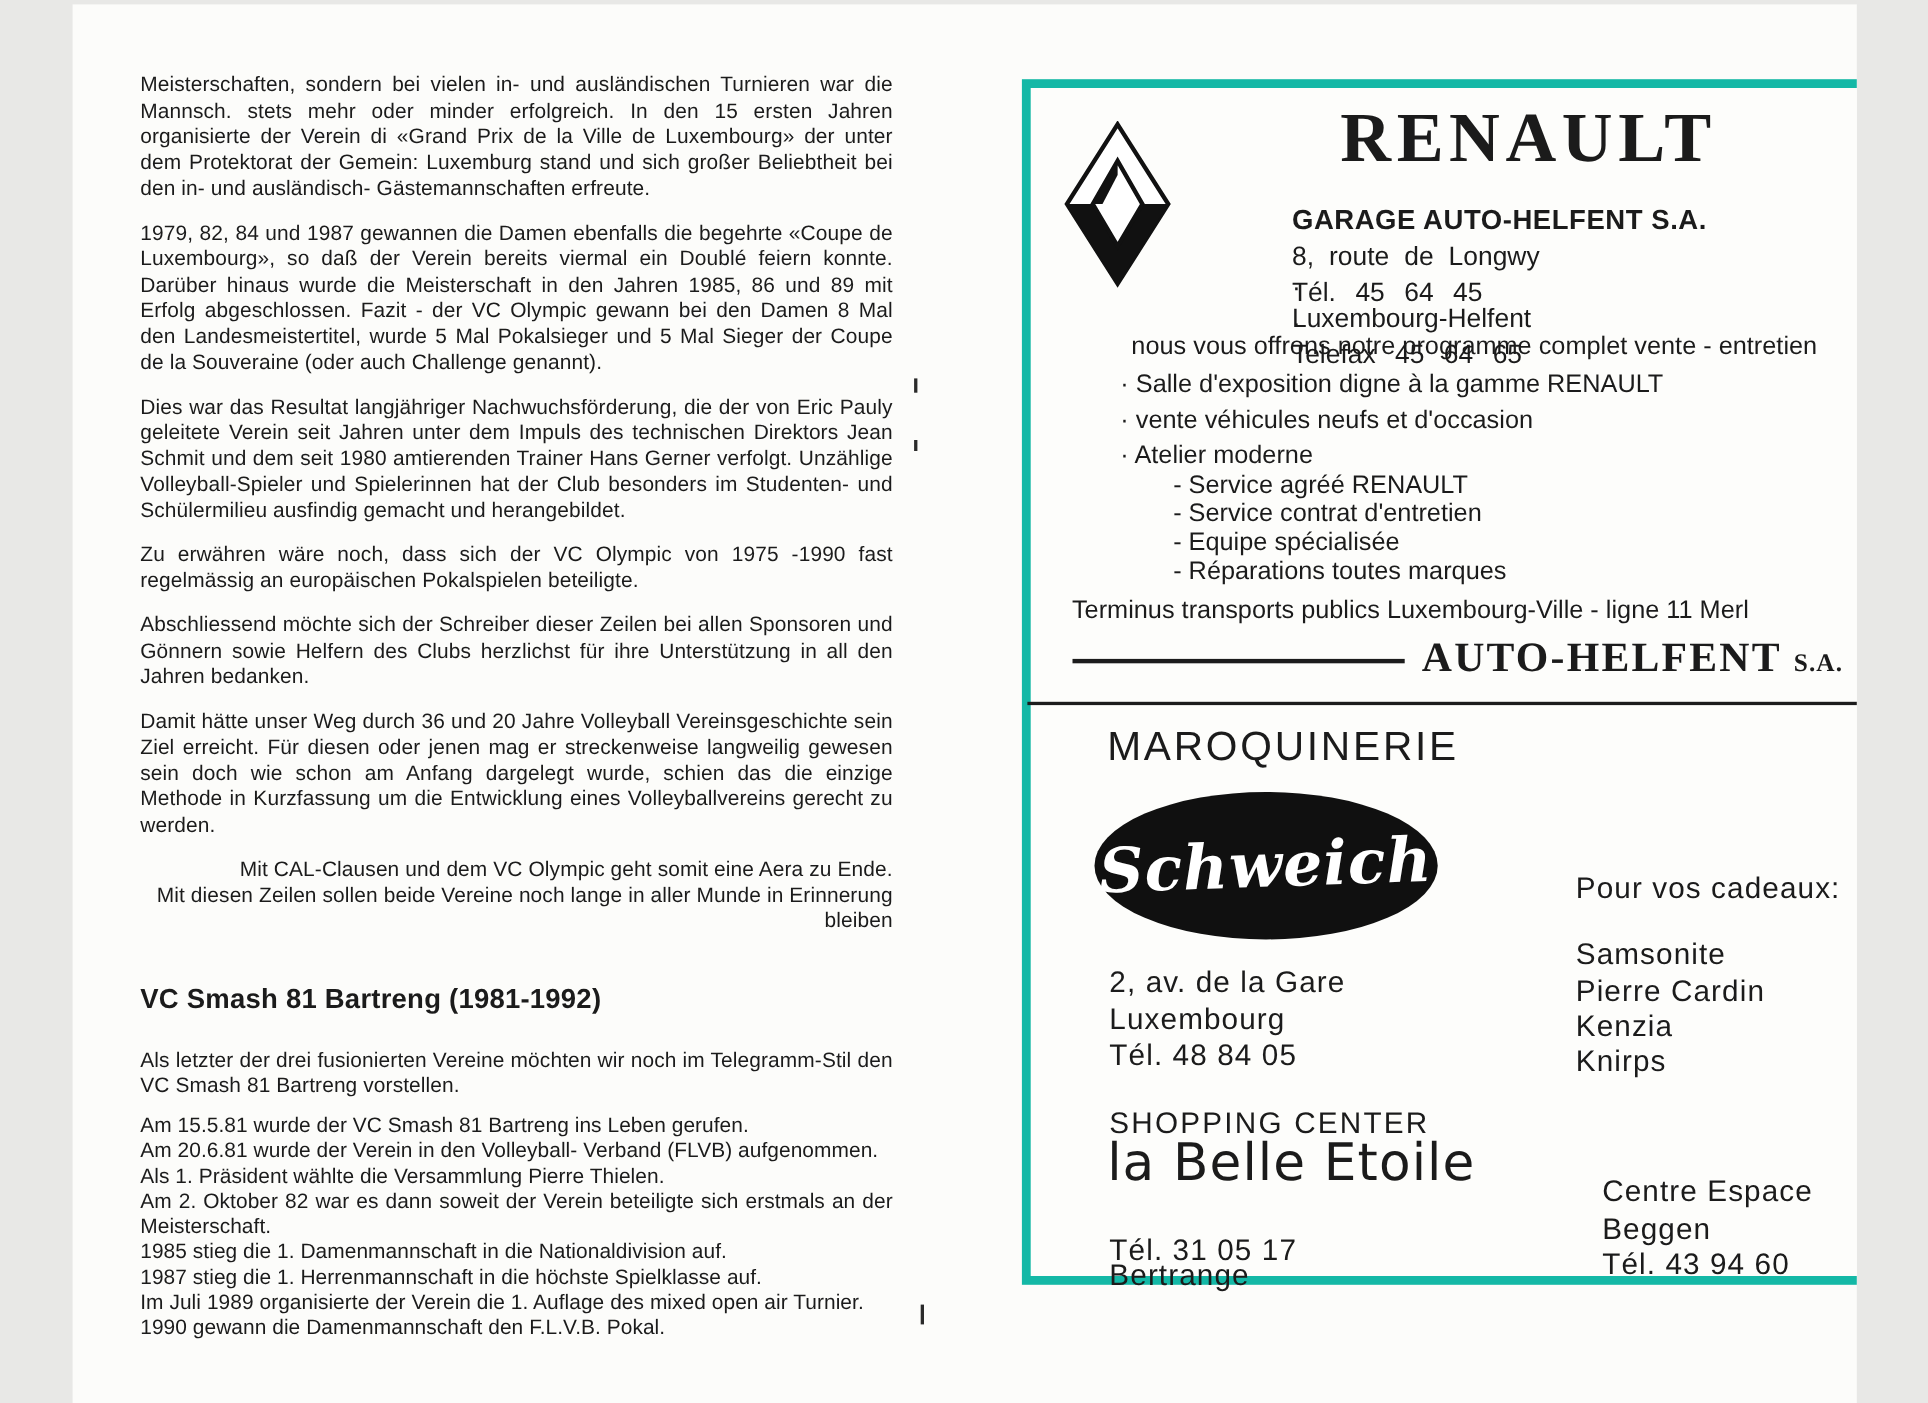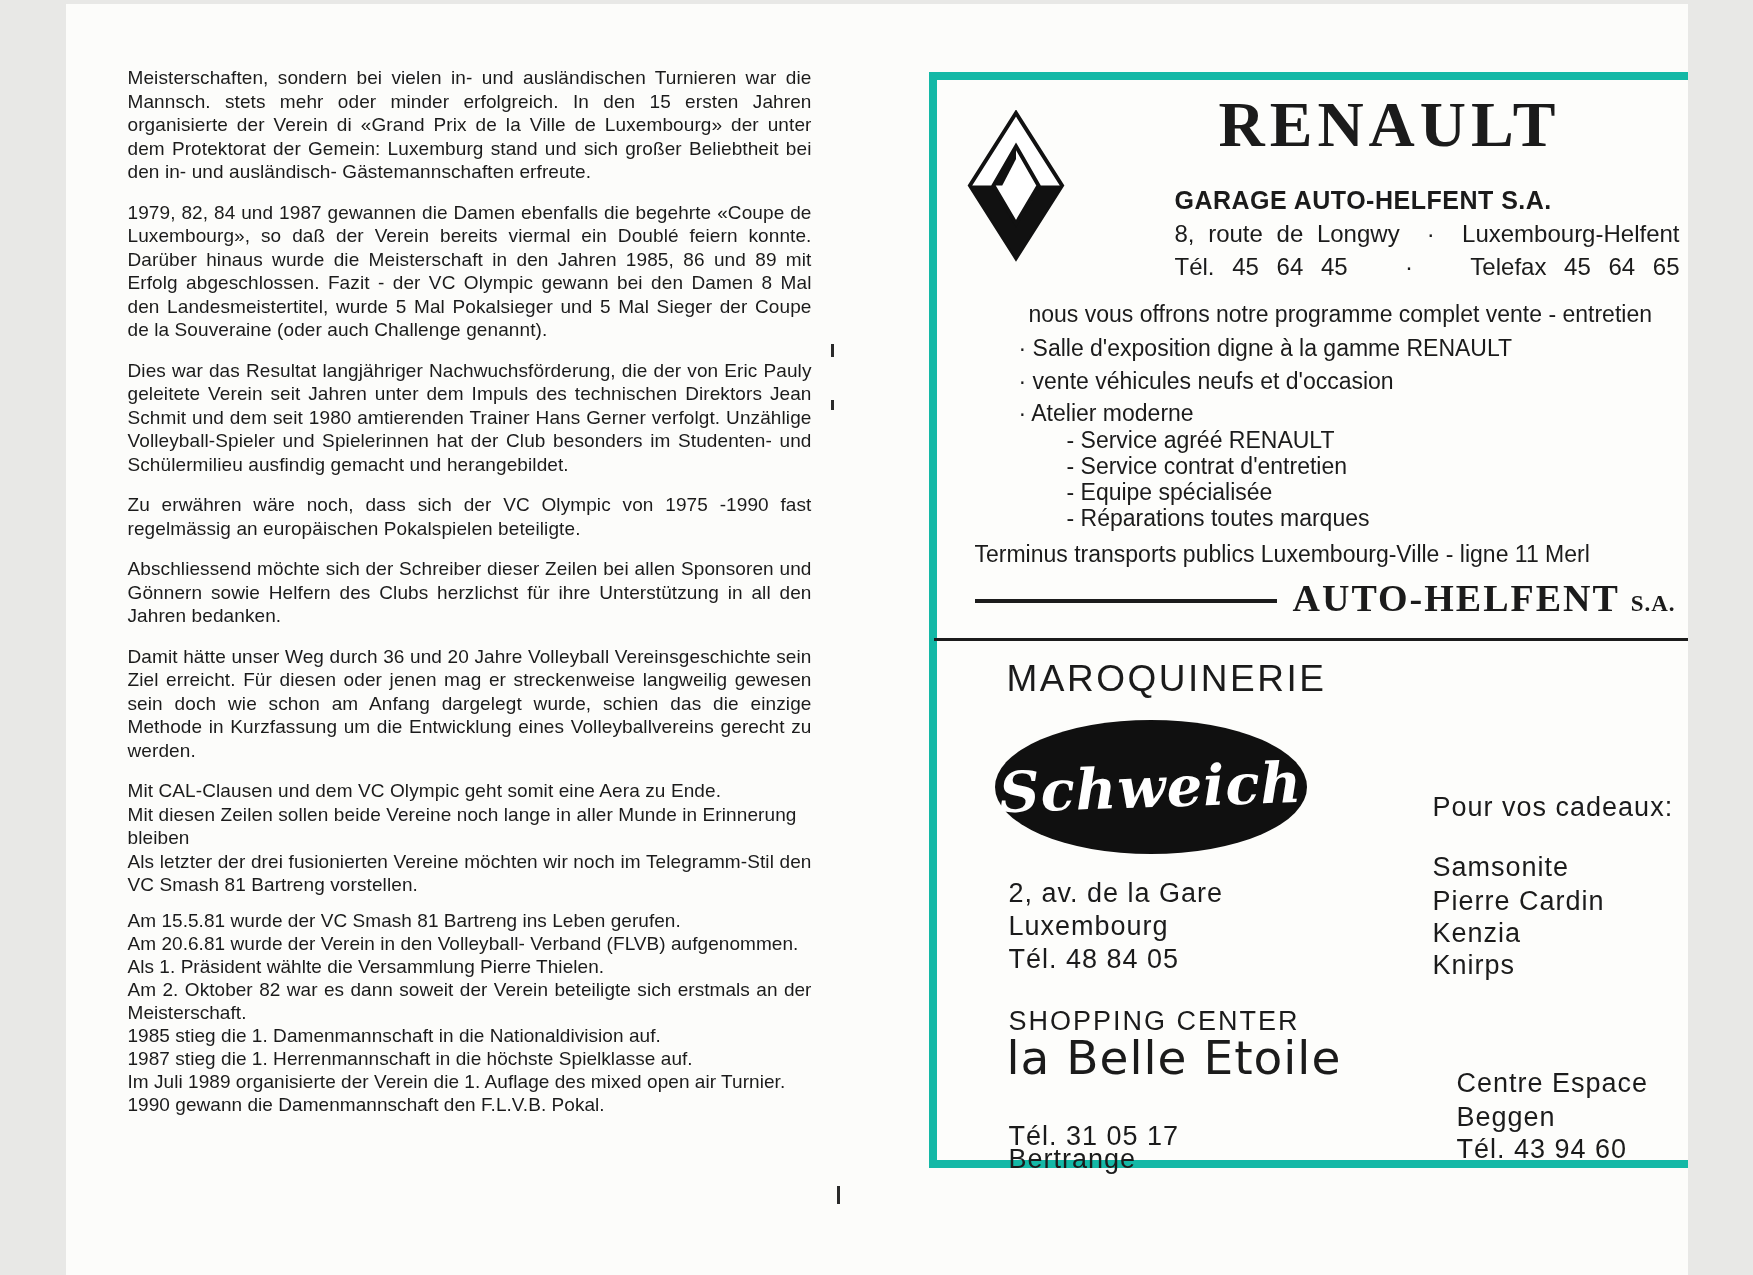--- a/index.html
+++ b/index.html
@@ -8,21 +8,21 @@
     background:#fcfcfa; color:#1b1b1b; overflow:hidden;
     font-family:"Liberation Sans", sans-serif;
   }
 
   
   .left-col { position:absolute; left:62px; top:62px; width:684px; }
   .left-col p {
     font-size:19px; line-height:23.5px; text-align:justify;
     margin:0 0 17px 0; letter-spacing:.1px;
   }
-  .left-col p.closing { margin:0; text-align:left; }
+  .left-col p.closing { margin:0; text-align:right; }
   .section-heading {
     font-size:25px; font-weight:bold; letter-spacing:.2px;
     margin:44px 0 30px 0;
   }
   .intro-para { margin-bottom:12px !important; }
   .timeline div { font-size:19px; line-height:23px; text-align:justify; letter-spacing:.05px; }
 
   
   .ad-box {
     position:absolute; left:863px; top:68px; width:772px; height:1080px;
@@ -33,21 +33,21 @@
   
   .rn-logo { position:absolute; left:30px; top:30px; width:98px; height:152px; }
   .rn-brand {
     position:absolute; left:158px; top:8px; width:590px; text-align:center;
     font-family:"Liberation Serif", serif; font-weight:bold;
     font-size:64px; letter-spacing:5px; white-space:nowrap;
   }
   .rn-company { position:absolute; left:238px; top:106px; font-size:25px; font-weight:bold; letter-spacing:.5px; }
   .rn-addr, .rn-tel {
     position:absolute; left:238px; width:505px; display:flex;
-    justify-content:space-between; font-size:24px;
+    justify-content:space-between; font-size:24px;flex-direction:column;
   }
   .rn-addr { top:140px; word-spacing:7px; }
   .rn-tel  { top:173px; word-spacing:11px; }
   .rn-intro { position:absolute; left:92px; top:221px; font-size:23px; }
   .rn-bullet { position:absolute; left:82px; font-size:23px; }
   .rn-b0 { top:255px; } .rn-b1 { top:288px; } .rn-b2 { top:320px; }
   .rn-sub { position:absolute; left:130px; font-size:23px; }
   .rn-s0 { top:347px; } .rn-s1 { top:373px; } .rn-s2 { top:399px; } .rn-s3 { top:425px; }
   .rn-transport { position:absolute; left:38px; top:461px; font-size:23px; }
   .rn-sign-line { position:absolute; left:38px; top:519px; width:302px; height:4px; background:#1c1c1c; }
@@ -98,20 +98,21 @@
   <div class="left-col">
     <p>Meisterschaften, sondern bei vielen in- und ausländischen Turnieren war die Mannsch. stets mehr oder minder erfolgreich. In den 15 ersten Jahren organisierte der Verein di «Grand Prix de la Ville de Luxembourg» der unter dem Protektorat der Gemein: Luxemburg stand und sich großer Beliebtheit bei den in- und ausländisch- Gästemannschaften erfreute.</p>
     <p>1979, 82, 84 und 1987 gewannen die Damen ebenfalls die begehrte «Coupe de Luxembourg», so daß der Verein bereits viermal ein Doublé feiern konnte. Darüber hinaus wurde die Meisterschaft in den Jahren 1985, 86 und 89 mit Erfolg abgeschlossen. Fazit - der VC Olympic gewann bei den Damen 8 Mal den Landesmeistertitel, wurde 5 Mal Pokalsieger und 5 Mal Sieger der Coupe de la Souveraine (oder auch Challenge genannt).</p>
     <p>Dies war das Resultat langjähriger Nachwuchsförderung, die der von Eric Pauly geleitete Verein seit Jahren unter dem Impuls des technischen Direktors Jean Schmit und dem seit 1980 amtierenden Trainer Hans Gerner verfolgt. Unzählige Volleyball-Spieler und Spielerinnen hat der Club besonders im Studenten- und Schülermilieu ausfindig gemacht und herangebildet.</p>
     <p>Zu erwähren wäre noch, dass sich der VC Olympic von 1975 -1990 fast regelmässig an europäischen Pokalspielen beteiligte.</p>
     <p>Abschliessend möchte sich der Schreiber dieser Zeilen bei allen Sponsoren und Gönnern sowie Helfern des Clubs herzlichst für ihre Unterstützung in all den Jahren bedanken.</p>
     <p>Damit hätte unser Weg durch 36 und 20 Jahre Volleyball Vereinsgeschichte sein Ziel erreicht. Für diesen oder jenen mag er streckenweise langweilig gewesen sein doch wie schon am Anfang dargelegt wurde, schien das die einzige Methode in Kurzfassung um die Entwicklung eines Volleyballvereins gerecht zu werden.</p>
     <p class="closing">Mit CAL-Clausen und dem VC Olympic geht somit eine Aera zu Ende.</p>
     <p class="closing">Mit diesen Zeilen sollen beide Vereine noch lange in aller Munde in Erinnerung bleiben</p>
 
+    <h2 class="section-heading">VC Smash 81 Bartreng (1981-1992)</h2>
 
     <p class="intro-para">Als letzter der drei fusionierten Vereine möchten wir noch im Telegramm-Stil den VC Smash 81 Bartreng vorstellen.</p>
 
     <div class="timeline">
       <div>Am 15.5.81 wurde der VC Smash 81 Bartreng ins Leben gerufen.</div>
       <div>Am 20.6.81 wurde der Verein in den Volleyball- Verband (FLVB) aufgenommen.</div>
       <div>Als 1. Präsident wählte die Versammlung Pierre Thielen.</div>
       <div>Am 2. Oktober 82 war es dann soweit  der Verein beteiligte sich erstmals an der Meisterschaft.</div>
       <div>1985 stieg die 1. Damenmannschaft in die Nationaldivision auf.</div>
       <div>1987 stieg die 1. Herrenmannschaft in die höchste Spielklasse auf.</div>

